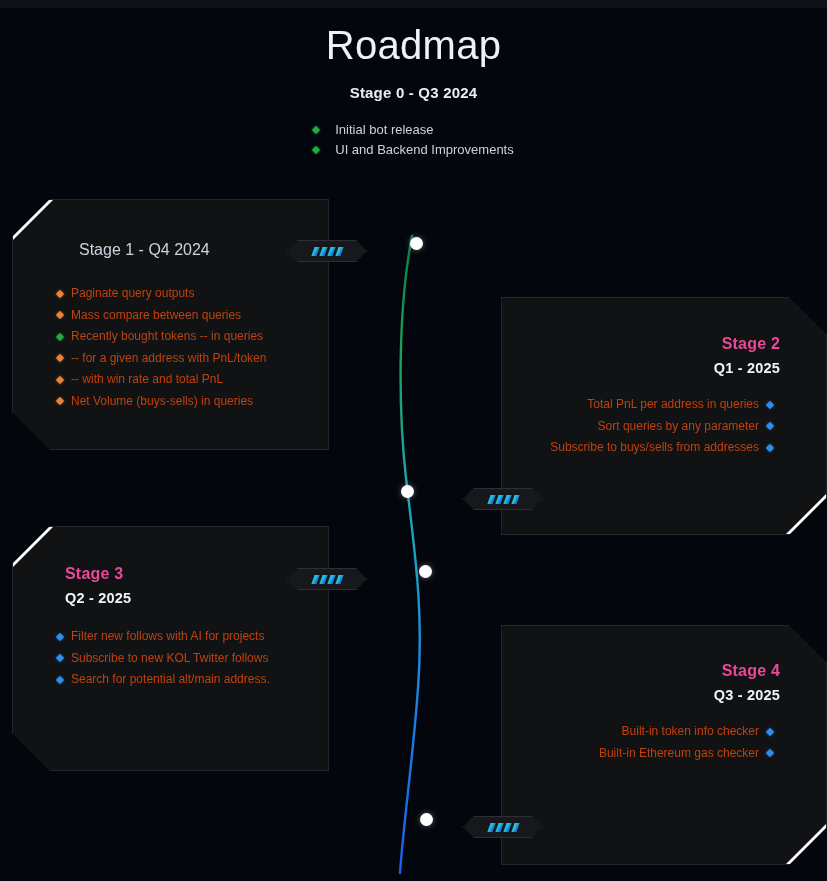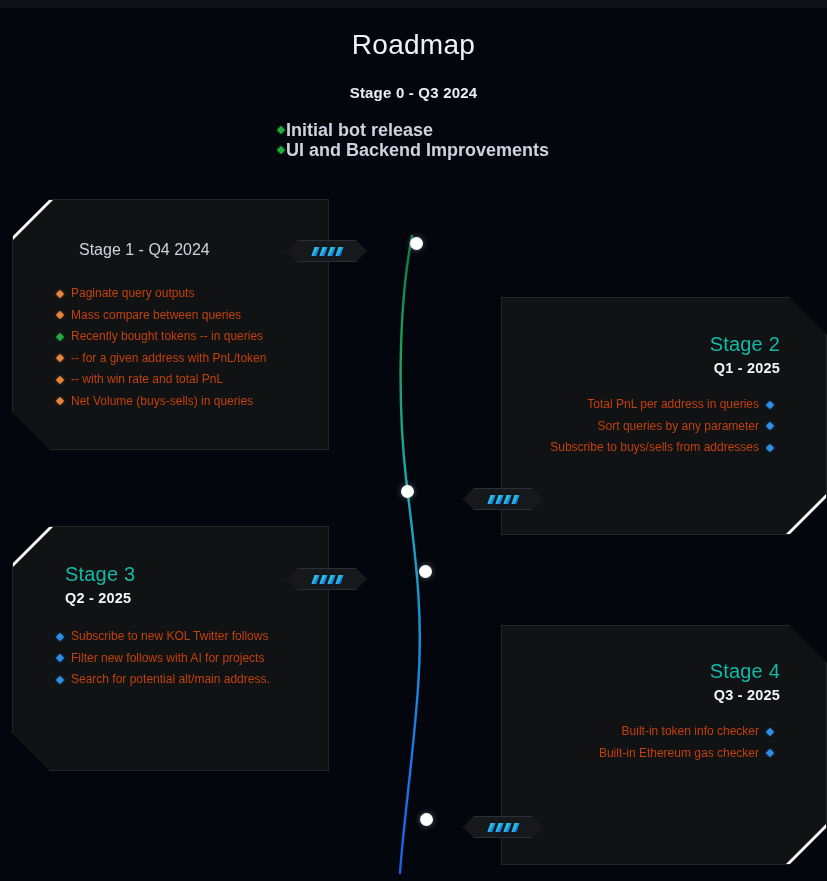--- a/index.html
+++ b/index.html
@@ -28,47 +28,46 @@
   }
 
   
   #header {
     position: absolute;
     left: 0; top: 14px;
     width: 827px;
     text-align: center;
   }
   #page-title {
-    font-size: 28px;
+    font-size: 40px;
     font-weight: 400;
     color: #eef2f7;
     letter-spacing: 0.3px;
     line-height: 46px;
   }
   #stage0-sub {
     margin-top: 16px;
     font-size: 15px;
     font-weight: 700;
     color: #e9eef5;
     letter-spacing: 0.2px;
   }
   #stage0-list {
     margin-top: 19px;
     display: inline-block;
     text-align: left;
     list-style: none;
   }
   #stage0-list li {
-    font-size: 18px;
+    font-size: 13px;
     line-height: 20px;
     color: #ccd3de;
     position: relative;
-    padding-left: 8px;
+    padding-left: 22px;
     white-space: nowrap;
-    font-weight: bold;
   }
 
   
   .dia {
     position: absolute;
     left: 0; top: 50%;
     width: 6px; height: 6px;
     margin-top: -3px;
     transform: rotate(45deg);
     border-radius: 1px;
@@ -107,23 +106,23 @@
   .notch.tl {
     left: 0; top: 0;
     clip-path: polygon(0 0, 40px 0, 0 40px);
   }
   .notch.br {
     right: 0; bottom: 0;
     clip-path: polygon(40px 0, 40px 40px, 0 40px);
   }
 
   .card-title {
-    font-size: 20px;
-    font-weight: 400;
-    color: #14b8a6;
+    font-size: 16px;
+    font-weight: 700;
+    color: #ec4899;
     letter-spacing: 0.2px;
     line-height: 24px;
   }
   .card-sub {
     font-size: 14.5px;
     font-weight: 700;
     color: #f0f4f9;
     letter-spacing: 0.2px;
     line-height: 24px;
   }
@@ -227,22 +226,22 @@
       <i></i>
     </div>
 
   <div class="card left" id="card-stage-3" style="left:12px; top:518px; width:317px; height:245px;">
     <div class="notch tl"></div>
     <div style="position:absolute; left:52px; top:35px;">
       <div class="card-title">Stage 3</div>
       <div class="card-sub">Q2 - 2025</div>
     </div>
     <ul class="card-list" style="position:absolute; left:44px; top:99px;">
+        <li><span class="dia blue"></span><span>Filter new follows with AI for projects</span></li>
         <li><span class="dia blue"></span><span>Subscribe to new KOL Twitter follows</span></li>
-        <li><span class="dia blue"></span><span>Filter new follows with AI for projects</span></li>
         <li><span class="dia blue"></span><span>Search for potential alt/main address.</span></li>
       </ul>
   </div>
   <div class="badge" id="badge-stage-3" style="left:287px; top:560px;">
       <i></i>
       <i></i>
       <i></i>
       <i></i>
     </div>
 

